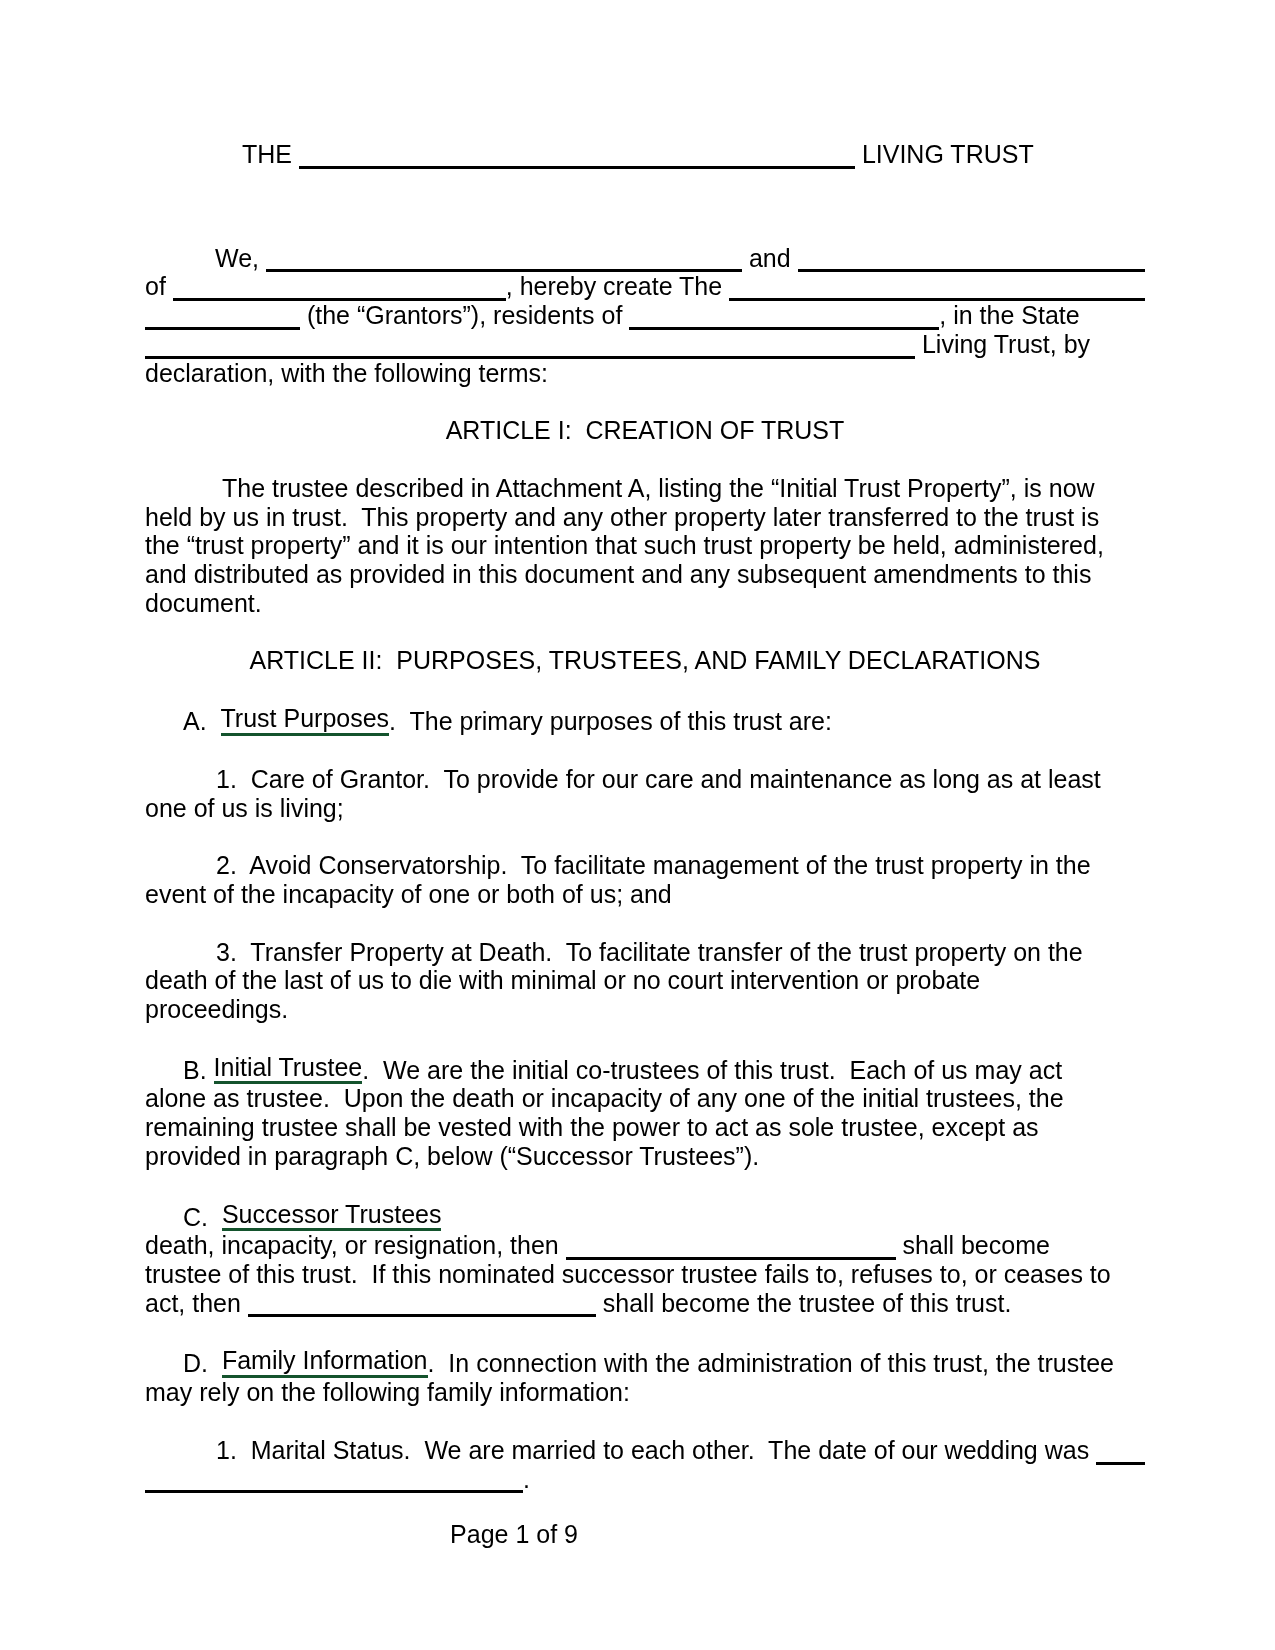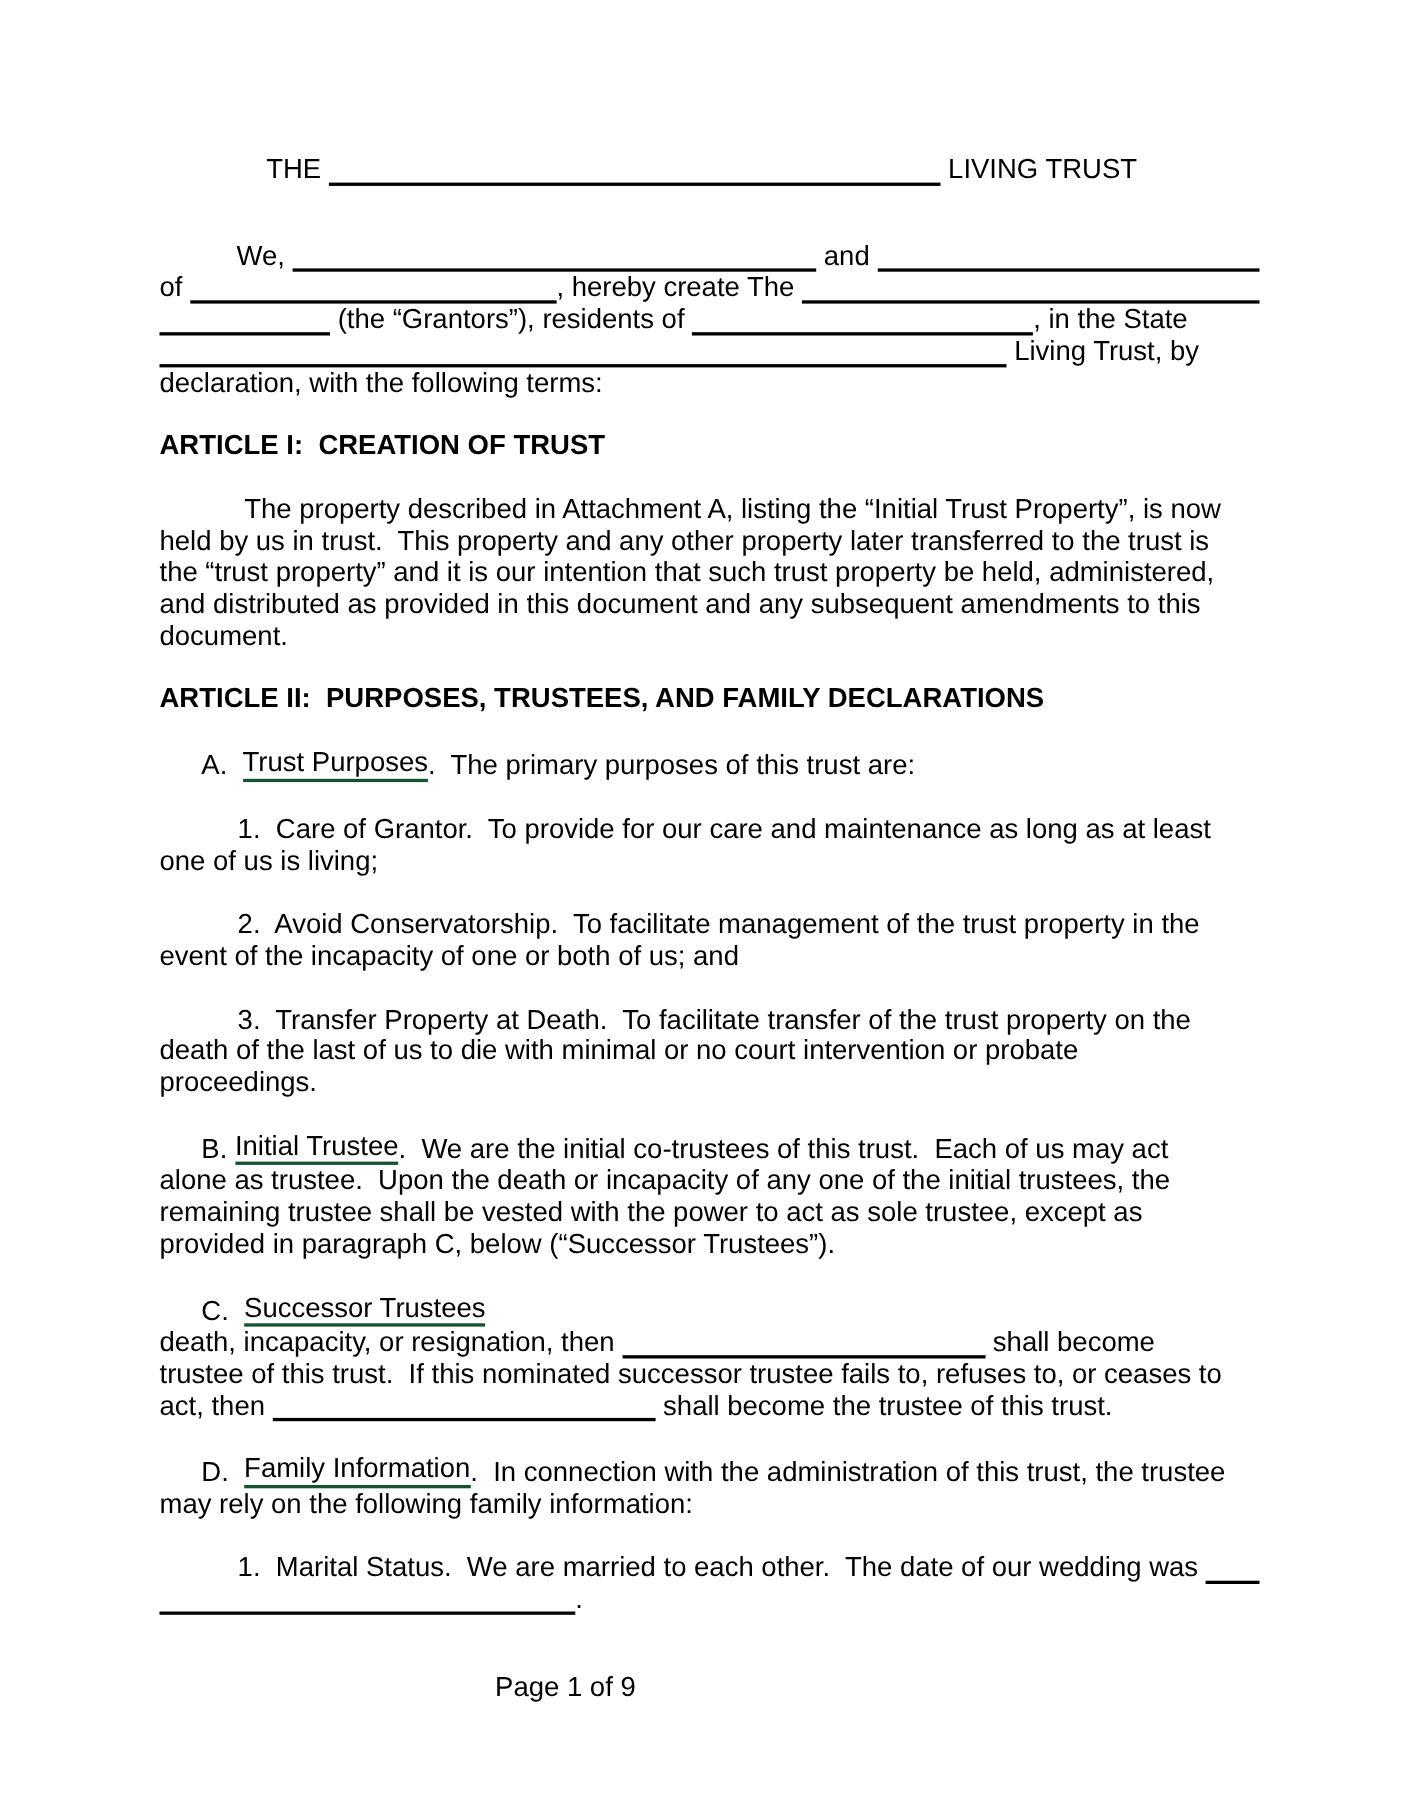--- a/index.html
+++ b/index.html
@@ -18,28 +18,28 @@
   .line{display:flex;align-items:flex-end;}
   .line span{white-space:pre;}
   .blank{
     flex:0 0 auto;
     height:24px;
     border-bottom:3px solid #000;
   }
   .blank.grow{flex:1 1 auto;min-width:14px;}
   .uname{border-bottom:3px solid #14532d;}
   .heading{
-    font-weight:bold;
-    text-align:left;
+    font-weight:normal;
+    text-align:center;
     white-space:pre;
     margin-top:29px;
   }
   .gap{margin-top:29px;}
   .title-line{margin-top:0;padding-left:97px;}
-  .intro-start{margin-top:50px;}
+  .intro-start{margin-top:75px;}
   .ind-item{padding-left:71px;}
   .ind-par{padding-left:77px;}
   .ind-sec{padding-left:38px;}
   .footer{
     position:absolute;
     left:0;top:1520px;
     width:1028px;
     text-align:center;
     white-space:pre;
   }
@@ -76,21 +76,21 @@
   <div class="line">
     <span class="blank" style="width:770px"></span>
     <span> Living Trust, by</span>
   </div>
   <div class="line">
     <span>declaration, with the following terms:</span>
   </div>
 
   <div class="heading">ARTICLE I:  CREATION OF TRUST</div>
   <div class="line gap ind-par">
-    <span>The property described in Attachment A, listing the “Initial Trust Property”, is now</span>
+    <span>The trustee described in Attachment A, listing the “Initial Trust Property”, is now</span>
   </div>
   <div class="line">
     <span>held by us in trust.  This property and any other property later transferred to the trust is</span>
   </div>
   <div class="line">
     <span>the “trust property” and it is our intention that such trust property be held, administered,</span>
   </div>
   <div class="line">
     <span>and distributed as provided in this document and any subsequent amendments to this</span>
   </div>

